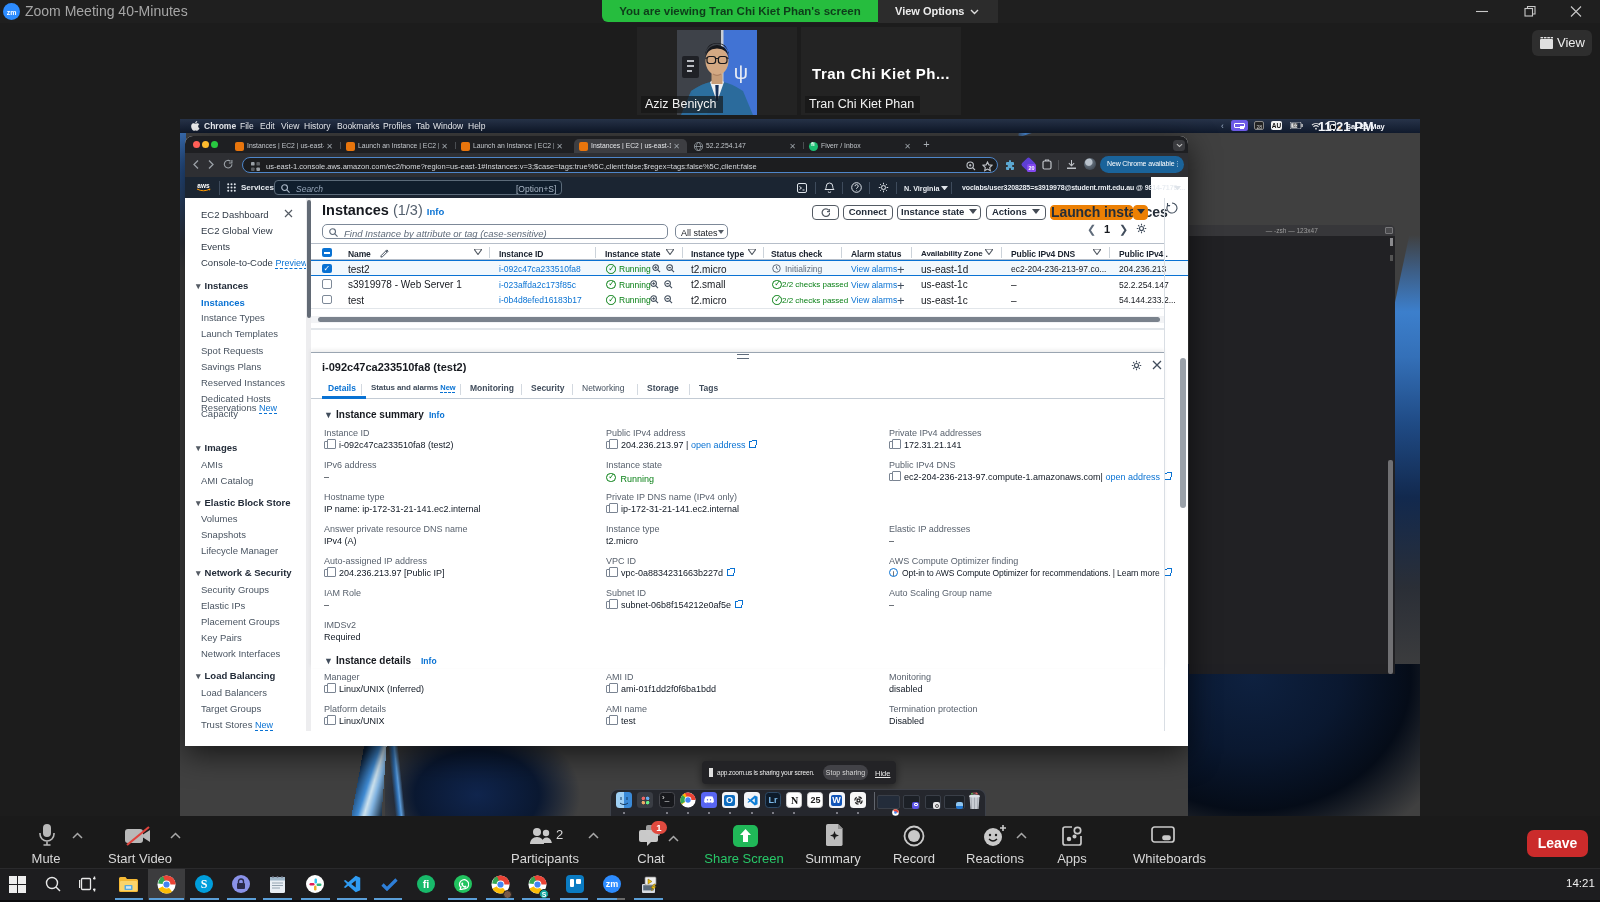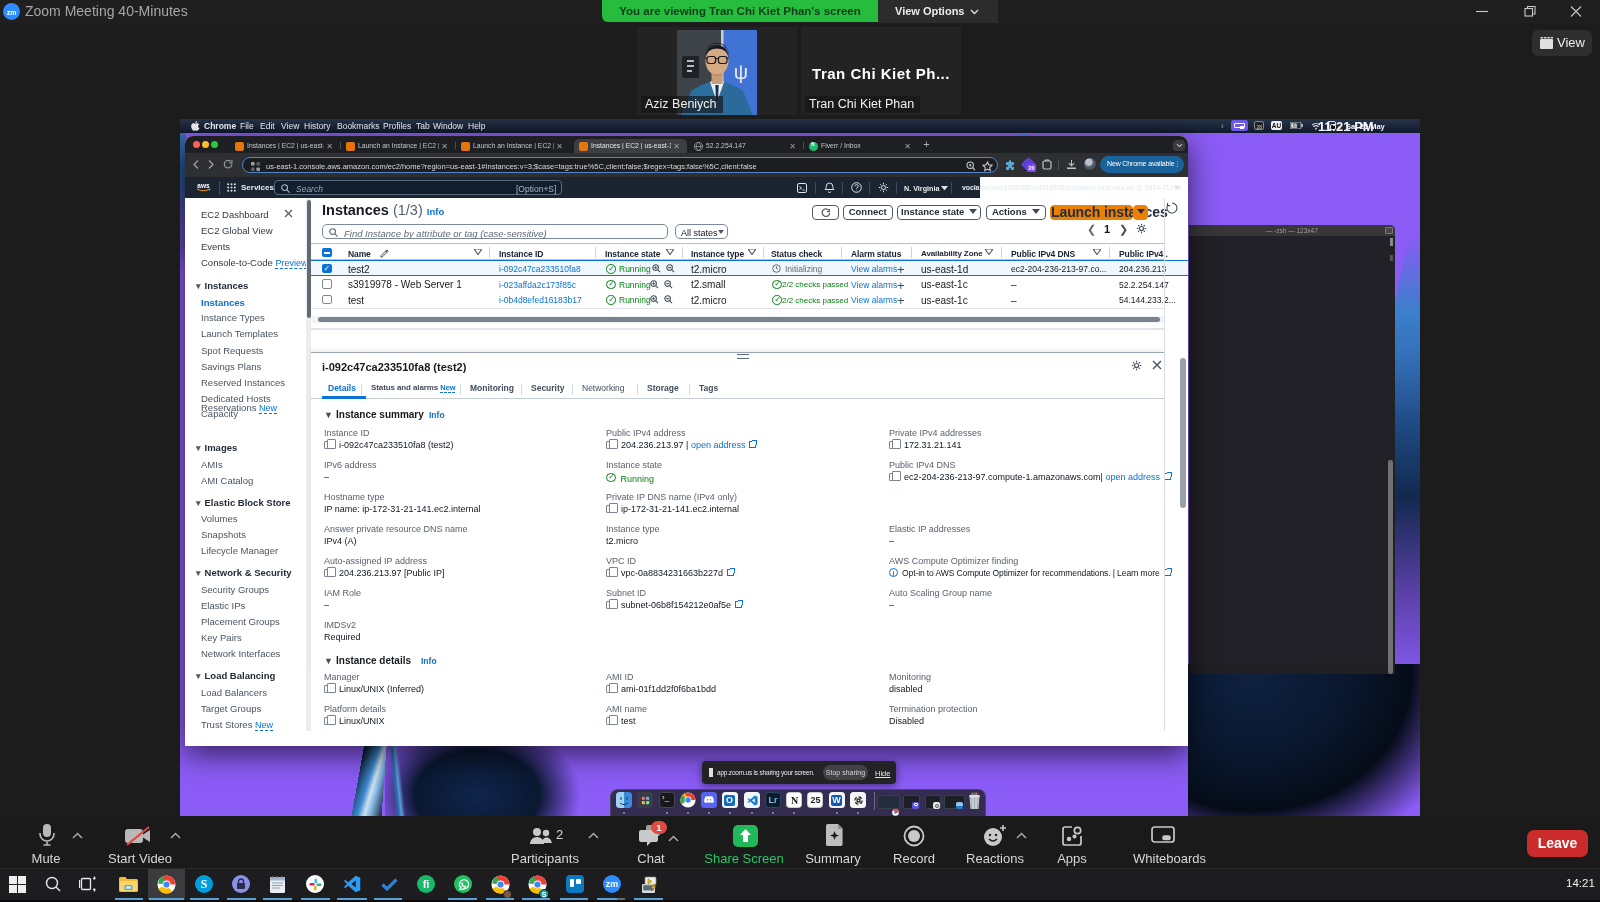--- a/index.html
+++ b/index.html
@@ -7,35 +7,35 @@
 
 #tbar{position:absolute;left:0;top:0;width:1600px;height:23px;background:#1f1f1f}
 #banner{position:absolute;left:602px;top:0;width:276px;height:22px;background:#26bd3e;border-radius:0 0 0 6px;color:#0e3d1a;font-size:11.5px;font-weight:bold;text-align:center;line-height:22px}
 #vopts{position:absolute;left:878px;top:0;width:120px;height:30px;background:#2c2c2c;border-radius:0 0 8px 0;color:#ececec;font-size:11px;font-weight:bold;line-height:22px}
 
 #vstrip{position:absolute;left:0;top:23px;width:1600px;height:96px;background:#1c1c1c}
 .tile{position:absolute;top:4px;width:160px;height:88px;background:#232323}
 .plabel{position:absolute;left:4px;bottom:2px;background:rgba(20,20,20,.65);color:#f2f2f2;font-size:12.5px;padding:1px 6px 2px 4px;white-space:nowrap}
 #viewbtn{position:absolute;left:1532px;top:7px;width:60px;height:26px;background:#2e2e2e;border-radius:6px;color:#ededed;font-size:13px;line-height:26px}
 
-#screen{position:absolute;left:180px;top:119px;width:1240px;height:697px;background:#8b5cf6;overflow:hidden}
+#screen{position:absolute;left:180px;top:119px;width:1240px;height:697px;background:#404040;overflow:hidden}
 #menubar{position:absolute;left:0;top:0;width:1240px;height:13.5px;background:linear-gradient(180deg,#273349 0%,#101a2c 100%);color:#f4f6fa;font-size:8.5px}
 #menubar span{position:absolute;top:1.5px;line-height:11px;white-space:nowrap}
 
 #chrome{position:absolute;left:5px;top:17px;width:1003px;height:609.5px;border-radius:8px 8px 0 0;box-shadow:0 8px 30px rgba(0,0,0,.65);overflow:hidden;background:#fff}
 #ctabs{position:absolute;left:0;top:0;width:1003px;height:16.5px;background:#1e1f22}
 .tab{position:absolute;top:2.5px;height:14px;font-size:6.8px;color:#c2c6cb;white-space:nowrap}
 .tab .tx{position:absolute;left:17px;right:16px;top:3.5px;overflow:hidden}
 .tsep{position:absolute;top:6px;width:1px;height:7px;background:#4a4d51}
 .fav{position:absolute;left:5px;top:3px;width:9px;height:9px;border-radius:2px}
 .tclose{position:absolute;top:4.5px;width:7px;height:7px;color:#9aa0a6;font-size:8px;line-height:7px;text-align:center}
 #curl{position:absolute;left:0;top:16.5px;width:1003px;height:24.25px;background:#2e2f33}
 #pill{position:absolute;left:57px;top:4.5px;width:756px;height:15.5px;background:#1c1d1f;border:1.5px solid #4e86c9;border-radius:9px;color:#d5d8dc;font-size:7.5px;line-height:12px}
 
-#awsnav{position:absolute;left:0;top:40.75px;width:795px;height:21.65px;background:#1b2532;color:#e9edf2}
+#awsnav{position:absolute;left:0;top:40.75px;width:966px;height:21.65px;background:#1b2532;color:#e9edf2}
 
 #page{position:absolute;left:0;top:62.4px;width:1003px;height:532.6px;background:#fff;overflow:hidden}
 
 #awsfoot{position:absolute;left:0;top:595px;width:1003px;height:14.5px;background:#12202f;color:#d3dae2;font-size:8px}
 
 #ztool{position:absolute;left:0;top:816px;width:1600px;height:52px;background:#1a1a1a}
 .zlab{position:absolute;color:#d8d8d8;font-size:13px;white-space:nowrap;text-align:center}
 
 #wbar{position:absolute;left:0;top:868px;width:1600px;height:34px;background:#1d1d1f;border-top:1px solid #2a2a2c}
 #wbar:after{content:"";position:absolute;left:0;bottom:0;width:1600px;height:2px;background:#0b0b0d}

